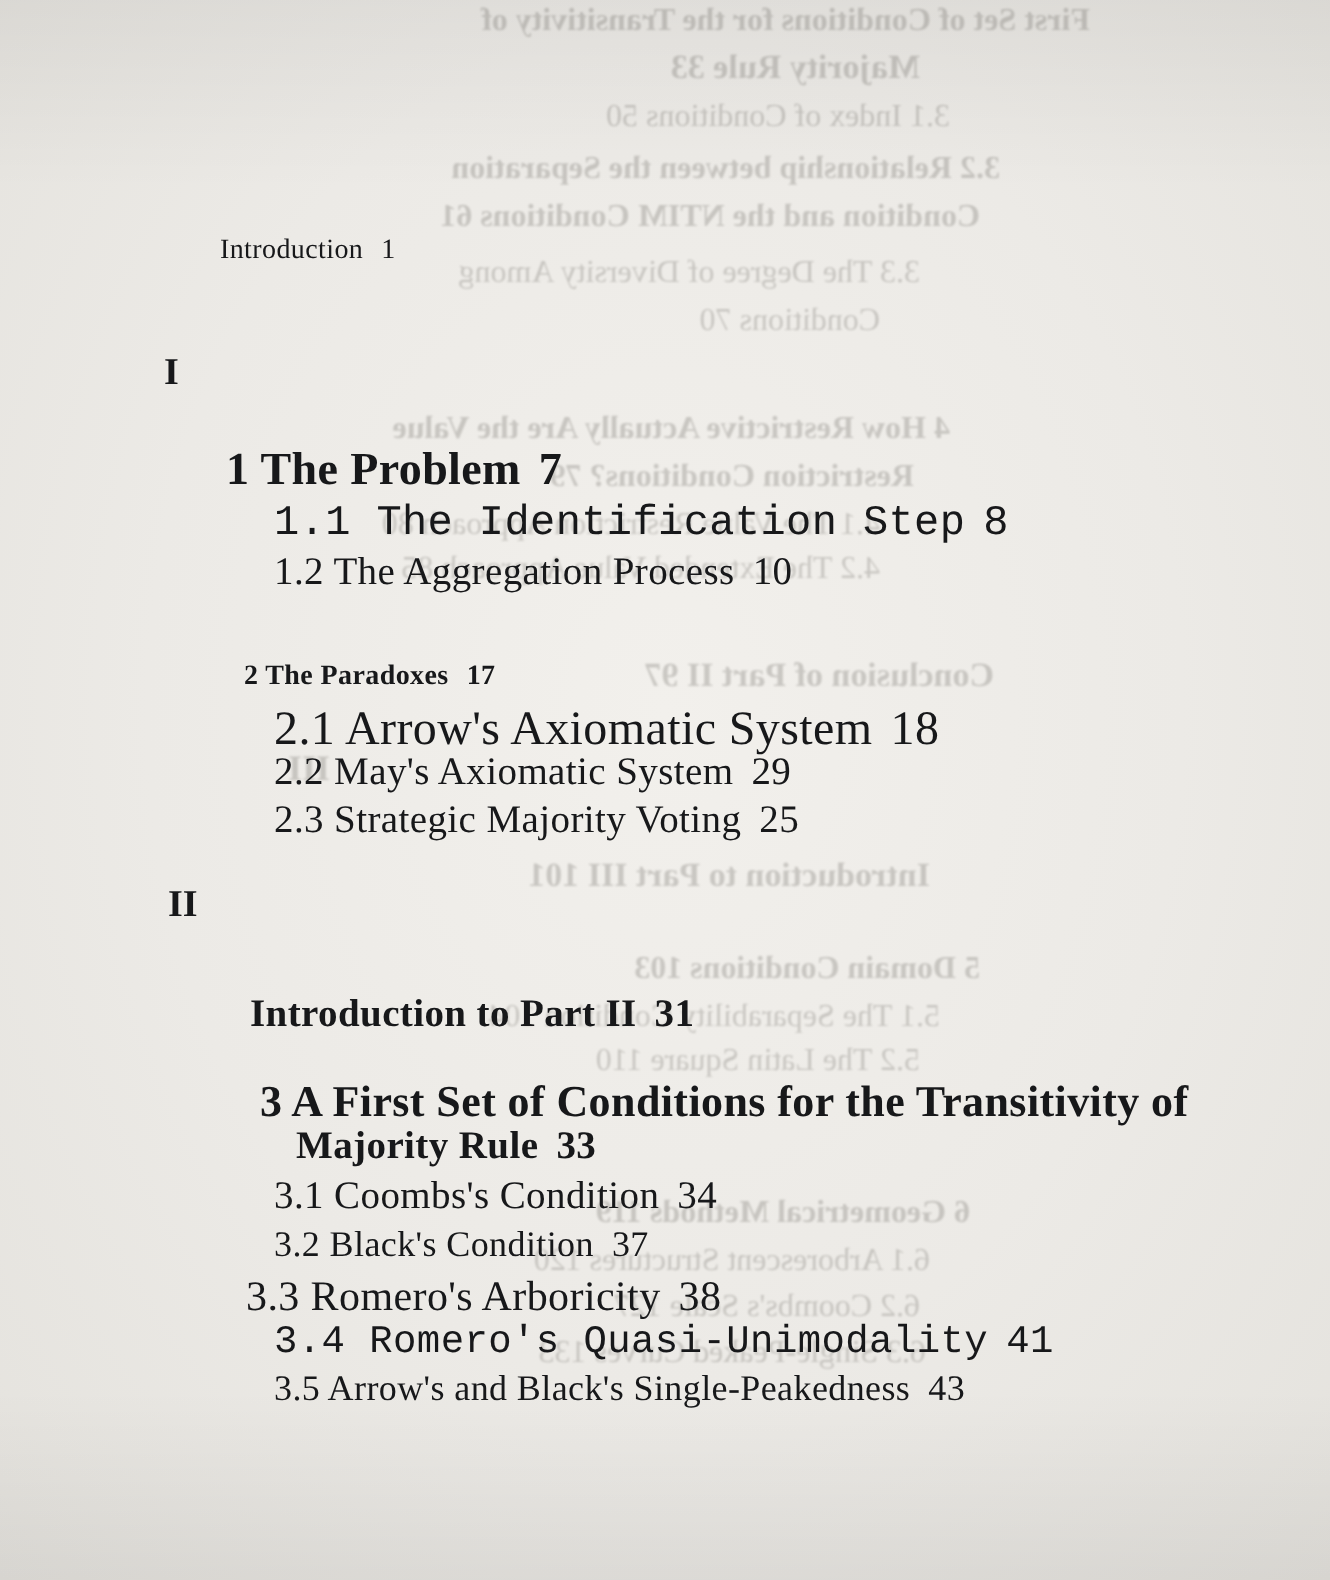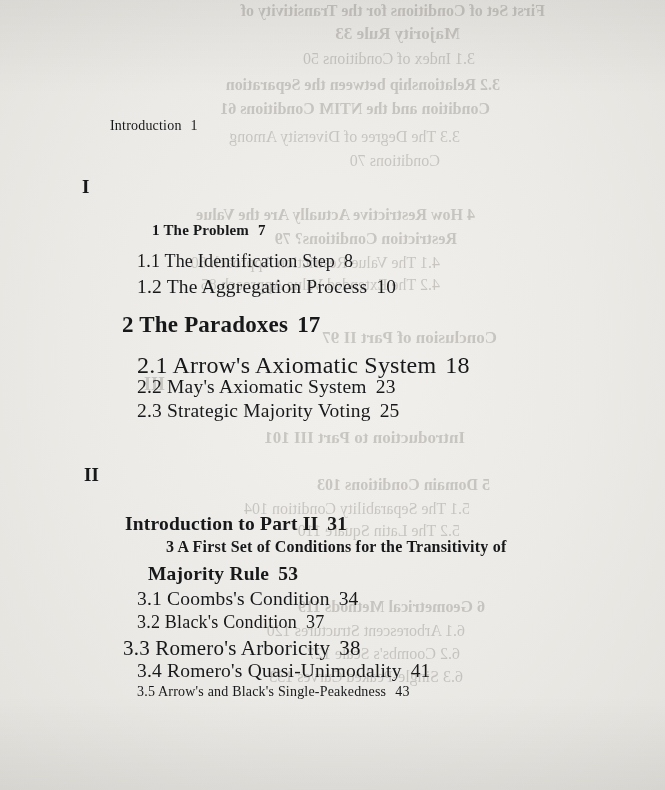--- a/index.html
+++ b/index.html
@@ -95,32 +95,32 @@
       <div style="left: 195px; top: 500px; font-size: 16px; font-weight: normal;">5.1  The Separability Condition   104</div>
       <div style="left: 205px; top: 522px; font-size: 16px; font-weight: normal;">5.2  The Latin Square   110</div>
       <div style="left: 180px; top: 598px; font-size: 16px; font-weight: bold;">6  Geometrical Methods   119</div>
       <div style="left: 200px; top: 622px; font-size: 16px; font-weight: normal;">6.1  Arborescent Structures   120</div>
       <div style="left: 205px; top: 645px; font-size: 16px; font-weight: normal;">6.2  Coombs's Scale   127</div>
       <div style="left: 202px; top: 668px; font-size: 16px; font-weight: normal;">6.3  Single-Peaked Curves   133</div>
     </div>
 
   <div class="content" id="toc-layer">
       <div class="part-label" style="left: 82px; top: 176px;">I</div>
-      <div class="part-label" style="left: 84px; top: 464px;">II</div>
+      <div class="part-label" style="left: 84px; top: 442px;">II</div>
       <div class="toc-line" style="left: 110px; top: 118px; font-size: 14px;"><span>Introduction</span><span class="num">1</span></div>
-      <div class="toc-line bold" style="left: 113px; top: 222px; font-size: 15px; margin-left: 39px;"><span>1  The Problem</span><span class="num">7</span></div>
-      <div class="toc-line" style="left: 137px; top: 251px; font-size: 18px;"><span>1.1  The Identification Step</span><span class="num">8</span></div>
+      <div class="toc-line bold" style="left: 113px; top: 222px; font-size: 23px;"><span>1  The Problem</span><span class="num">7</span></div>
+      <div class="toc-line" style="left: 137px; top: 251px; font-size: 21px; font-family: Liberation Mono, monospace;"><span>1.1  The Identification Step</span><span class="num">8</span></div>
       <div class="toc-line" style="left: 137px; top: 276px; font-size: 19.5px;"><span>1.2  The Aggregation Process</span><span class="num">10</span></div>
-      <div class="toc-line bold" style="left: 122px; top: 312px; font-size: 23px;"><span>2  The Paradoxes</span><span class="num">17</span></div>
+      <div class="toc-line bold" style="left: 122px; top: 331px; font-size: 14px;"><span>2  The Paradoxes</span><span class="num">17</span></div>
       <div class="toc-line" style="left: 137px; top: 352px; font-size: 24px;"><span>2.1  Arrow's Axiomatic System</span><span class="num">18</span></div>
-      <div class="toc-line" style="left: 137px; top: 376px; font-size: 19.5px;"><span>2.2  May's Axiomatic System</span><span class="num">23</span></div>
+      <div class="toc-line" style="left: 137px; top: 376px; font-size: 19.5px;"><span>2.2  May's Axiomatic System</span><span class="num">29</span></div>
       <div class="toc-line" style="left: 137px; top: 400px; font-size: 19.5px;"><span>2.3  Strategic Majority Voting</span><span class="num">25</span></div>
-      <div class="toc-line bold" style="left: 125px; top: 513px; font-size: 19.5px;"><span>Introduction to Part II</span><span class="num">31</span></div>
-      <div class="toc-line bold" style="left: 130px; top: 538px; font-size: 16px; margin-left: 36px;"><span>3  A First Set of Conditions for the Transitivity of</span></div>
-      <div class="toc-line bold" style="left: 148px; top: 563px; font-size: 19.5px;"><span>Majority Rule</span><span class="num">53</span></div>
+      <div class="toc-line bold" style="left: 125px; top: 497px; font-size: 19.5px;"><span>Introduction to Part II</span><span class="num">31</span></div>
+      <div class="toc-line bold" style="left: 130px; top: 538px; font-size: 22px;"><span>3  A First Set of Conditions for the Transitivity of</span></div>
+      <div class="toc-line bold" style="left: 148px; top: 563px; font-size: 19.5px;"><span>Majority Rule</span><span class="num">33</span></div>
       <div class="toc-line" style="left: 137px; top: 588px; font-size: 19.5px;"><span>3.1  Coombs's Condition</span><span class="num">34</span></div>
       <div class="toc-line" style="left: 137px; top: 612px; font-size: 18px;"><span>3.2  Black's Condition</span><span class="num">37</span></div>
       <div class="toc-line" style="left: 123px; top: 636px; font-size: 21px;"><span>3.3  Romero's Arboricity</span><span class="num">38</span></div>
-      <div class="toc-line" style="left: 137px; top: 660px; font-size: 19.5px;"><span>3.4  Romero's Quasi-Unimodality</span><span class="num">41</span></div>
-      <div class="toc-line" style="left: 137px; top: 684px; font-size: 14px;"><span>3.5  Arrow's and Black's Single-Peakedness</span><span class="num">43</span></div>
+      <div class="toc-line" style="left: 137px; top: 660px; font-size: 19.5px; font-family: Liberation Mono, monospace;"><span>3.4  Romero's Quasi-Unimodality</span><span class="num">41</span></div>
+      <div class="toc-line" style="left: 137px; top: 684px; font-size: 18px;"><span>3.5  Arrow's and Black's Single-Peakedness</span><span class="num">43</span></div>
     </div>
 
 </div>
 
 </body></html>

